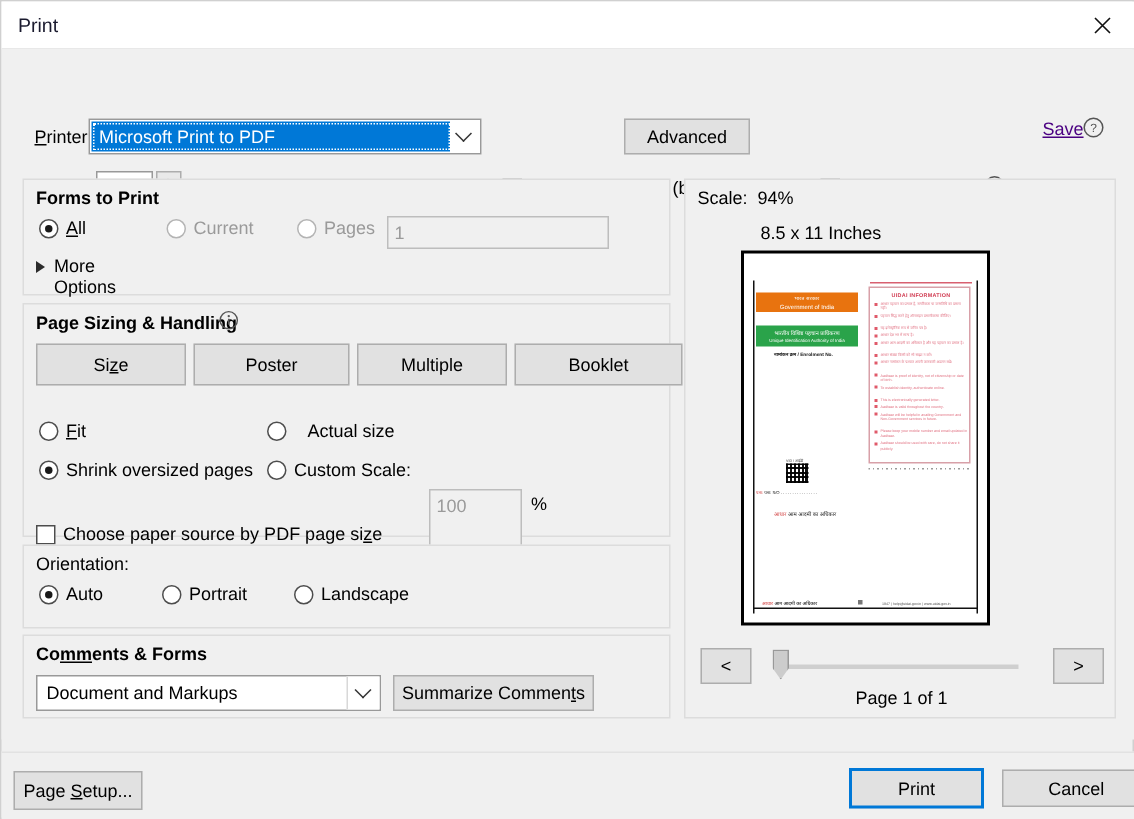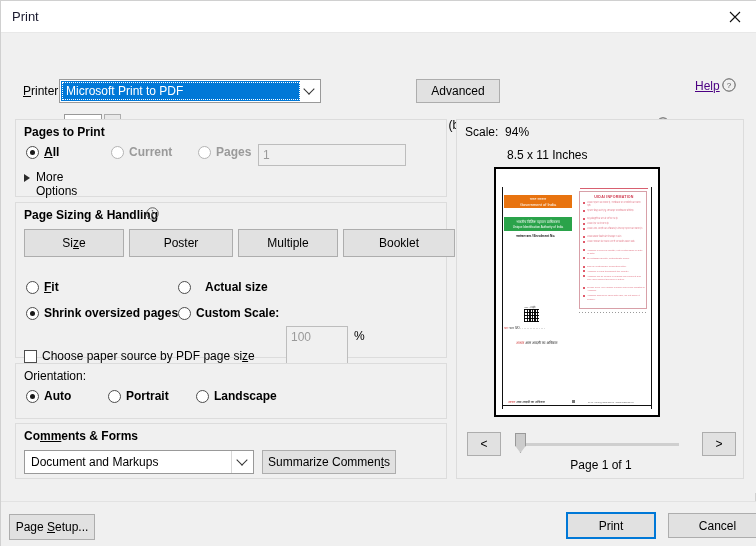--- a/index.html
+++ b/index.html
@@ -164,21 +164,21 @@
     background: #ffffff;
     cursor: pointer;
   }
   .radio.on::after {
     content: "";
     position: absolute; left: 3px; top: 3px;
     width: 5px; height: 5px;
     border-radius: 50%; background: #1a1a1a;
   }
   .radio.dis { border-color: #b4b4b4; }
-  .rlabel { position: absolute; font-size: 12px; font-weight: bold; }
+  .rlabel { position: absolute; font-size: 12px; }
   .rlabel.dis { color: #9a9a9a; }
 
   .u { text-decoration: underline; }
 
   #pages-input {
     position: absolute; left: 242px; top: 24px;
     width: 148px; height: 22px;
     background: #f0f0f0; border: 1px solid #bdbdbd;
   }
   #pages-input span { position: absolute; left: 4px; top: 3px; font-size: 12px; color: #9a9a9a; }
@@ -361,21 +361,21 @@
         </div>
         <div id="printer-arrow">
             <i class="chev"></i>
           </div>
       </div>
 
       <button class="btn" id="btn-advanced">
         <span>Advanced</span>
       </button>
 
-      <div id="help-link">Help</div>
+      <div id="help-link">Save</div>
       <svg id="help-icon" width="14" height="14" viewBox="0 0 14 14">
         <circle cx="7" cy="7" r="6.2" fill="none" stroke="#555" stroke-width="1"></circle>
         <text x="7" y="10.3" font-size="8" text-anchor="middle" fill="#555" font-family="Liberation Sans, sans-serif">?</text>
       </svg>
 
       <div id="lbl-copies"><span class="u">C</span>opies:</div>
       <div id="copies-input">
         <span id="copies-val">1</span>
       </div>
       <div id="copies-spin">
@@ -392,21 +392,21 @@
       <div class="cbx" id="cb-ink"></div>
       <div id="lbl-ink">Save ink/toner</div>
       <svg id="info-icon-top" width="14" height="14" viewBox="0 0 14 14">
         <circle cx="7" cy="7" r="6.2" fill="none" stroke="#555" stroke-width="1"></circle>
         <circle cx="7" cy="4" r="0.85" fill="#555"></circle>
         <path d="M7 6 L7 10.3" stroke="#555" stroke-width="1.1"></path>
       </svg>
     </div>
 
     <div class="group" id="grp-pages">
-      <div class="grp-title">Pages to Print</div>
+      <div class="grp-title">Forms to Print</div>
 
       <div class="radio on" style="left:10px; top:26px;"></div>
       <div class="rlabel" style="left:28px; top:25px;"><span class="u">A</span>ll</div>
 
       <div class="radio dis" style="left:95px; top:26px;"></div>
       <div class="rlabel dis" style="left:113px; top:25px;">Current</div>
 
       <div class="radio dis" style="left:182px; top:26px;"></div>
       <div class="rlabel dis" style="left:200px; top:25px;">Pages</div>
 

